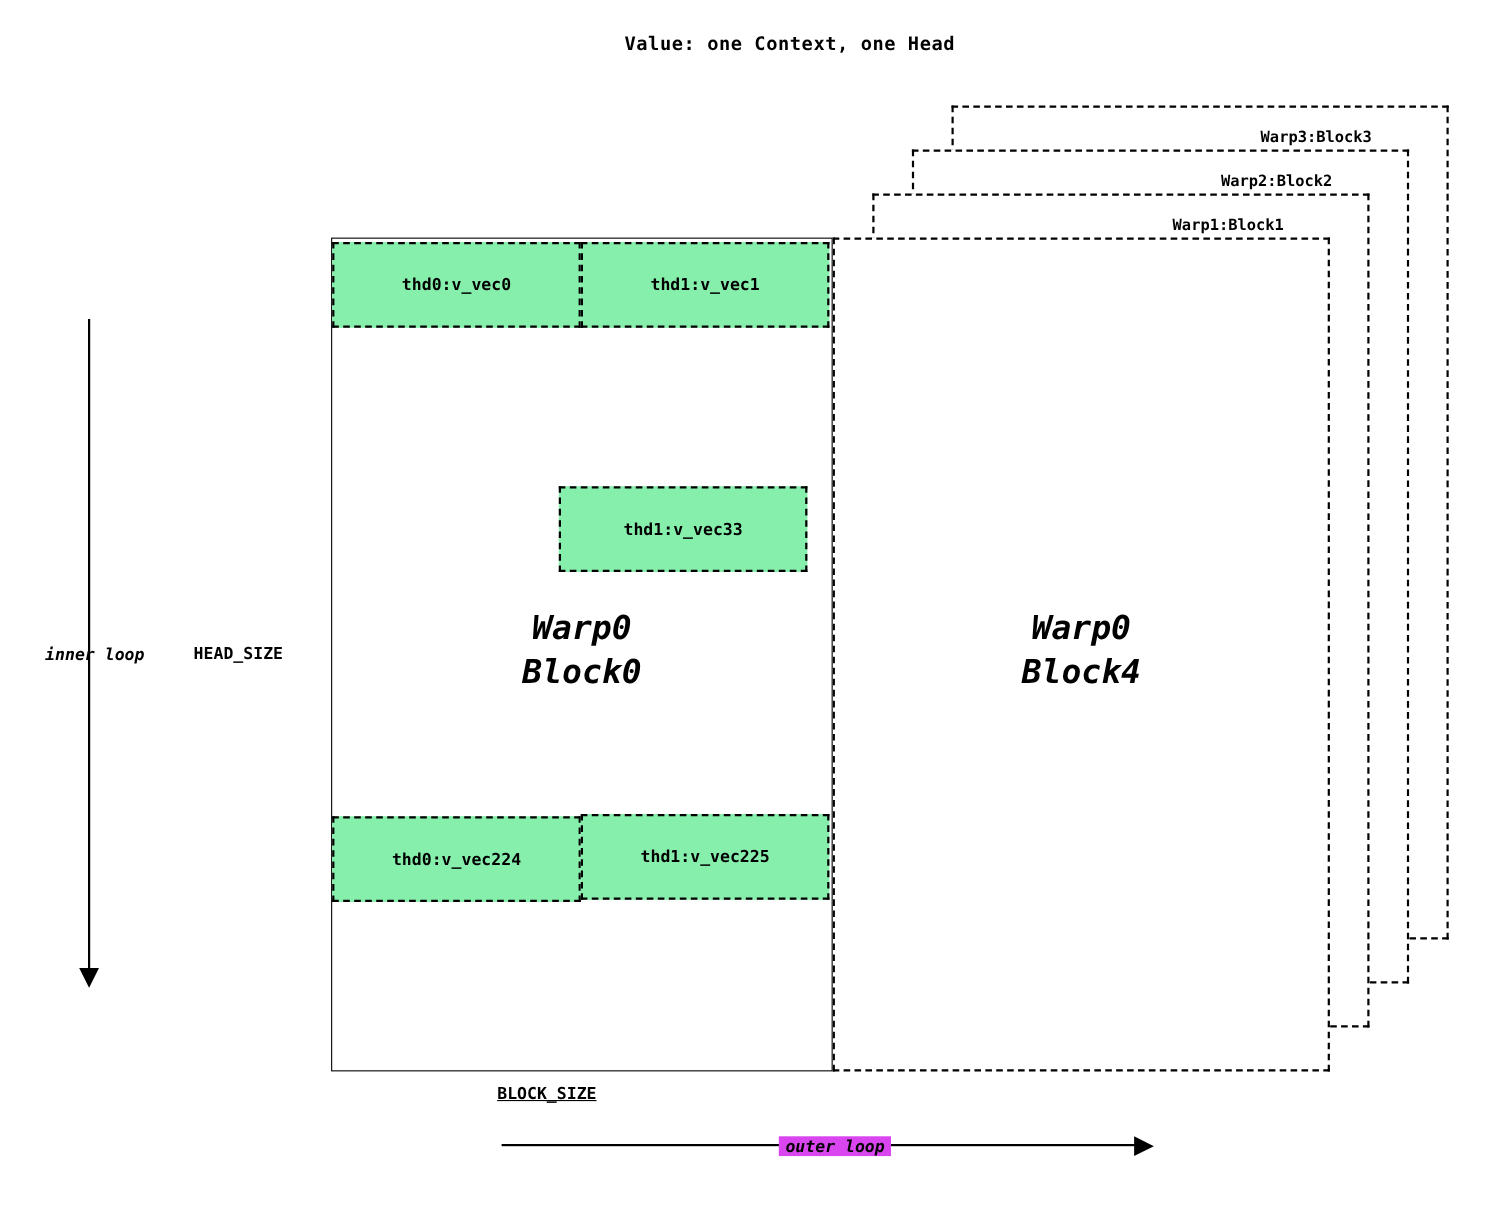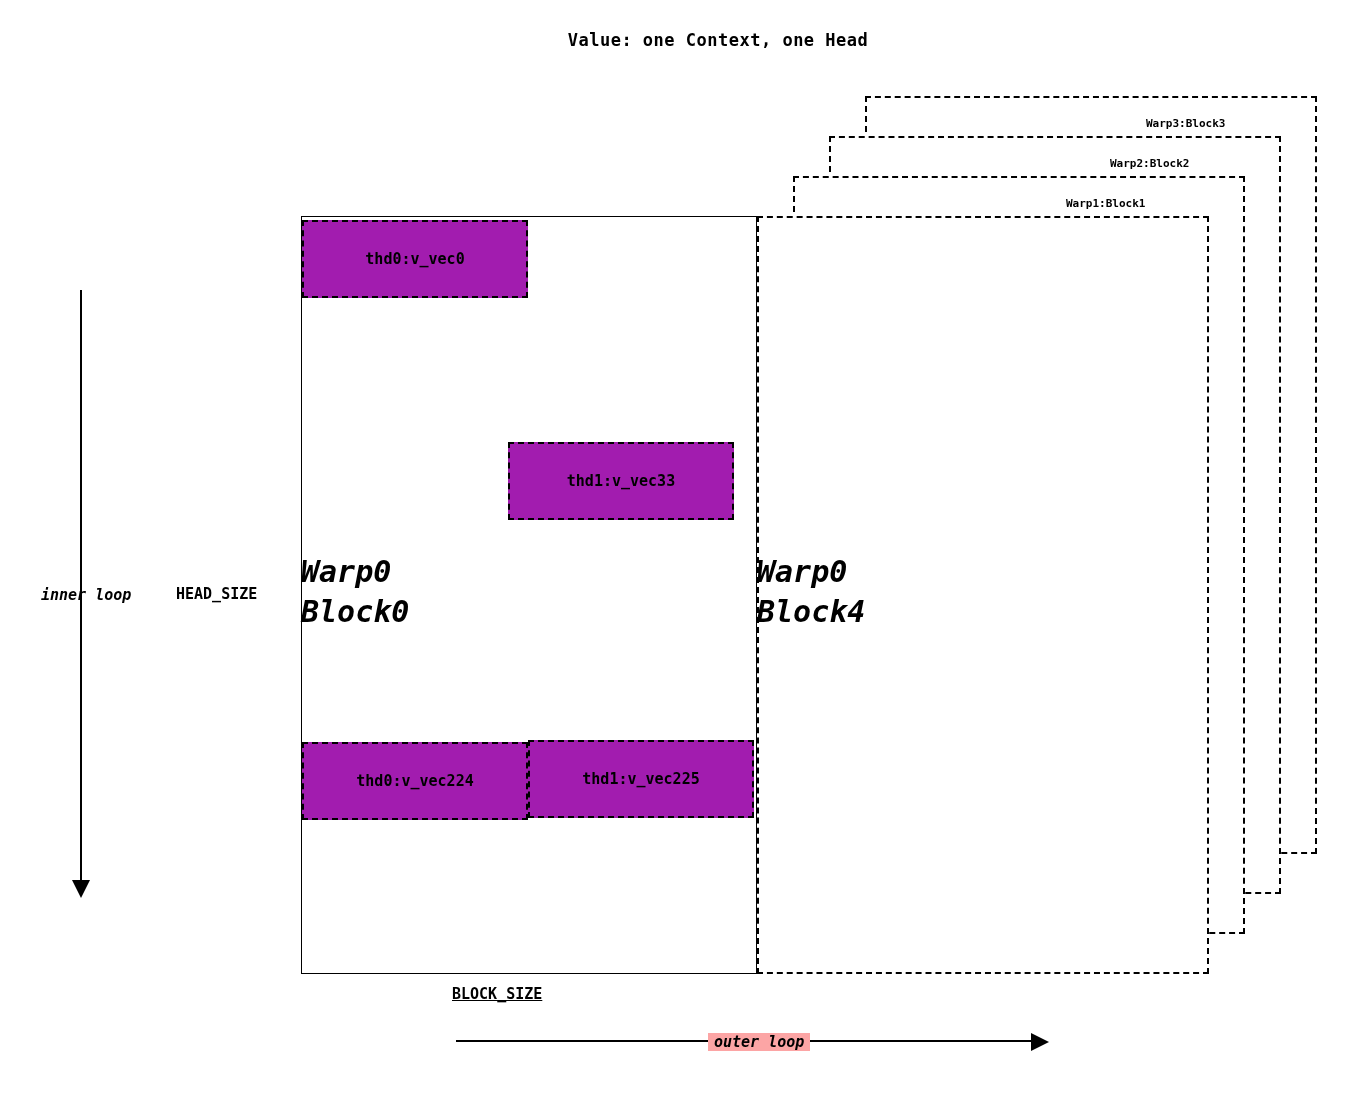--- a/index.html
+++ b/index.html
@@ -34,21 +34,21 @@
 
   
   .ghost {
     position: absolute;
     border: 2px dashed #000;
     background: #ffffff;
     box-sizing: border-box;
   }
   .ghost-label {
     position: absolute;
-    font-size: 11px;
+    font-size: 14px;
     font-weight: bold;
     white-space: nowrap;
   }
 
   
   .block4 {
     position: absolute;
     left: 757px;
     top: 216px;
     width: 452px;
@@ -64,34 +64,35 @@
     top: 216px;
     width: 456px;
     height: 758px;
     border: 1.6px solid #000;
     background: #ffffff;
     box-sizing: border-box;
   }
 
   .warp-caption {
     position: absolute;
+    text-align: center;
     font-size: 30px;
     font-weight: bold;
     font-style: italic;
     line-height: 1.33;
     white-space: pre-line;
   }
   .warp-caption.b0 { left: 301px; top: 552px; width: 456px; }
   .warp-caption.b4 { left: 757px; top: 552px; width: 452px; }
 
   
   .cell {
     position: absolute;
     border: 2.5px dashed #000;
-    background: #a21caf;
+    background: #86efac;
     box-sizing: border-box;
     display: flex;
     align-items: center;
     justify-content: center;
     font-size: 15px;
     font-weight: bold;
     white-space: nowrap;
   }
 
   
@@ -150,21 +151,21 @@
     top: 585px;
   }
   .lbl-blocksize {
     left: 452px;
     top: 985px;
     text-decoration: underline;
   }
   .lbl-outer {
     left: 695px;
     top: 1033px;
-    background: #fca5a5;
+    background: #d946ef;
     padding: 0 6px;
   }
 </style>
 </head>
 <body>
 
 <div id="canvas">
 
   <div class="title">Value: one Context, one Head</div>
 
@@ -179,20 +180,21 @@
 
   <div class="block4"></div>
   <div class="warp-caption b4">Warp0
 Block4</div>
 
   <div class="block0"></div>
   <div class="warp-caption b0">Warp0
 Block0</div>
 
   <div class="cell" style="left:302px; top:220px; width:226px; height:78px;">thd0:v_vec0</div>
+  <div class="cell" style="left:528px; top:220px; width:226px; height:78px;">thd1:v_vec1</div>
 
   <div class="cell" style="left:508px; top:442px; width:226px; height:78px;">thd1:v_vec33</div>
 
   <div class="cell" style="left:302px; top:742px; width:226px; height:78px;">thd0:v_vec224</div>
   <div class="cell" style="left:528px; top:740px; width:226px; height:78px;">thd1:v_vec225</div>
 
   <div class="vaxis"></div>
   <div class="vaxis-head"></div>
   <div class="lbl lbl-italic lbl-inner">inner loop</div>
   <div class="lbl lbl-headsize">HEAD_SIZE</div>

